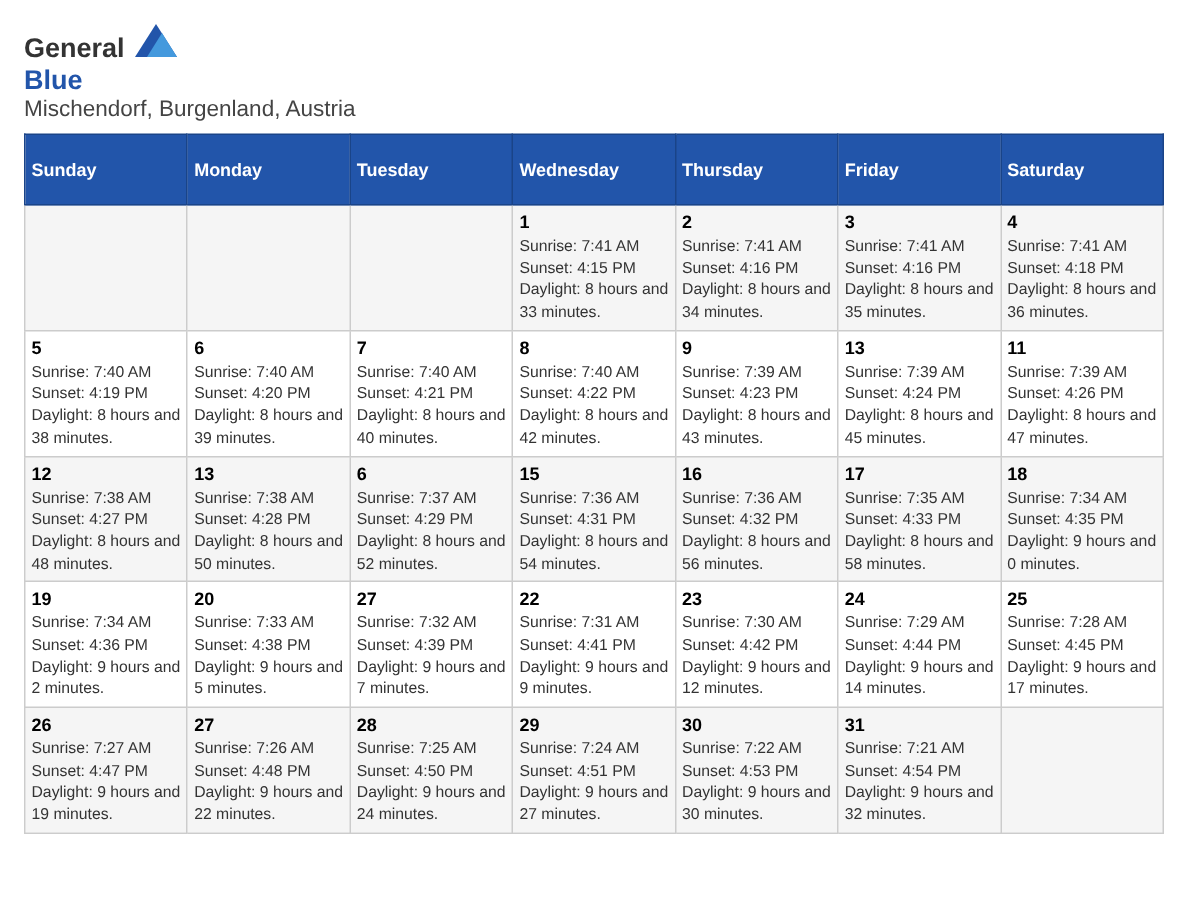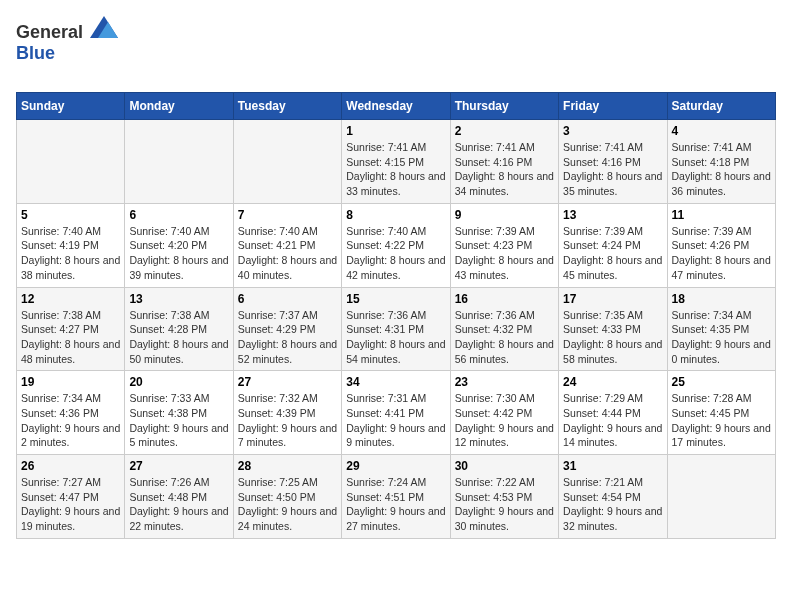--- a/index.html
+++ b/index.html
@@ -7,21 +7,21 @@
       font-family: Arial, sans-serif;
       background: #fff;
       width: 792px;
       min-height: 612px;
       padding: 16px;
     }
     .header-area {
       display: flex;
       justify-content: space-between;
       align-items: flex-start;
-      margin-bottom: 28px;
+      margin-bottom: 8px;
       flex-direction: column;
     }
     .logo {
       display: flex;
       align-items: center;
     }
     .logo-text-general {
       font-size: 18px;
       font-weight: bold;
       color: #333;
@@ -49,21 +49,21 @@
       color: #444;
     }
     .calendar {
       width: 100%;
       border-collapse: collapse;
       font-size: 11px;
     }
     .calendar thead th {
       background-color: #2255aa;
       color: #fff;
-      padding: 6px 4px;
+      padding: 16px 4px;
       text-align: left;
       font-size: 12px;
       border: 1px solid #1a4488;
     }
     .calendar tbody td {
       border: 1px solid #ccc;
       vertical-align: top;
       padding: 4px;
       width: 108px;
       min-height: 80px;
@@ -98,20 +98,21 @@
       <span class="logo-text-general">General</span>
       <svg class="logo-icon" viewBox="0 0 28 22" xmlns="http://www.w3.org/2000/svg">
         <polygon points="0,22 14,0 28,22" fill="#2255aa"></polygon>
         <polygon points="8,22 18,6 28,22" fill="#4499dd"></polygon>
       </svg>
       <br>
       <span class="logo-text-blue">Blue</span>
     </div>
   </div>
   <div class="title-area">
+    <div class="location">Mischendorf, Burgenland, Austria</div>
   </div>
 </div>
 
 <table class="calendar">
   <thead>
     <tr>
     <th>Sunday</th>
         <th>Monday</th>
         <th>Tuesday</th>
         <th>Wednesday</th>
@@ -251,21 +252,21 @@
 Sunset: 4:38 PM
 Daylight: 9 hours and 5 minutes.</div>
         </td>
         <td>
           <span class="day-number">27</span>
           <div class="day-info" style="white-space: pre-line;">Sunrise: 7:32 AM
 Sunset: 4:39 PM
 Daylight: 9 hours and 7 minutes.</div>
         </td>
         <td>
-          <span class="day-number">34</span>
+          <span class="day-number">22</span>
           <div class="day-info" style="white-space: pre-line;">Sunrise: 7:31 AM
 Sunset: 4:41 PM
 Daylight: 9 hours and 9 minutes.</div>
         </td>
         <td>
           <span class="day-number">23</span>
           <div class="day-info" style="white-space: pre-line;">Sunrise: 7:30 AM
 Sunset: 4:42 PM
 Daylight: 9 hours and 12 minutes.</div>
         </td>

